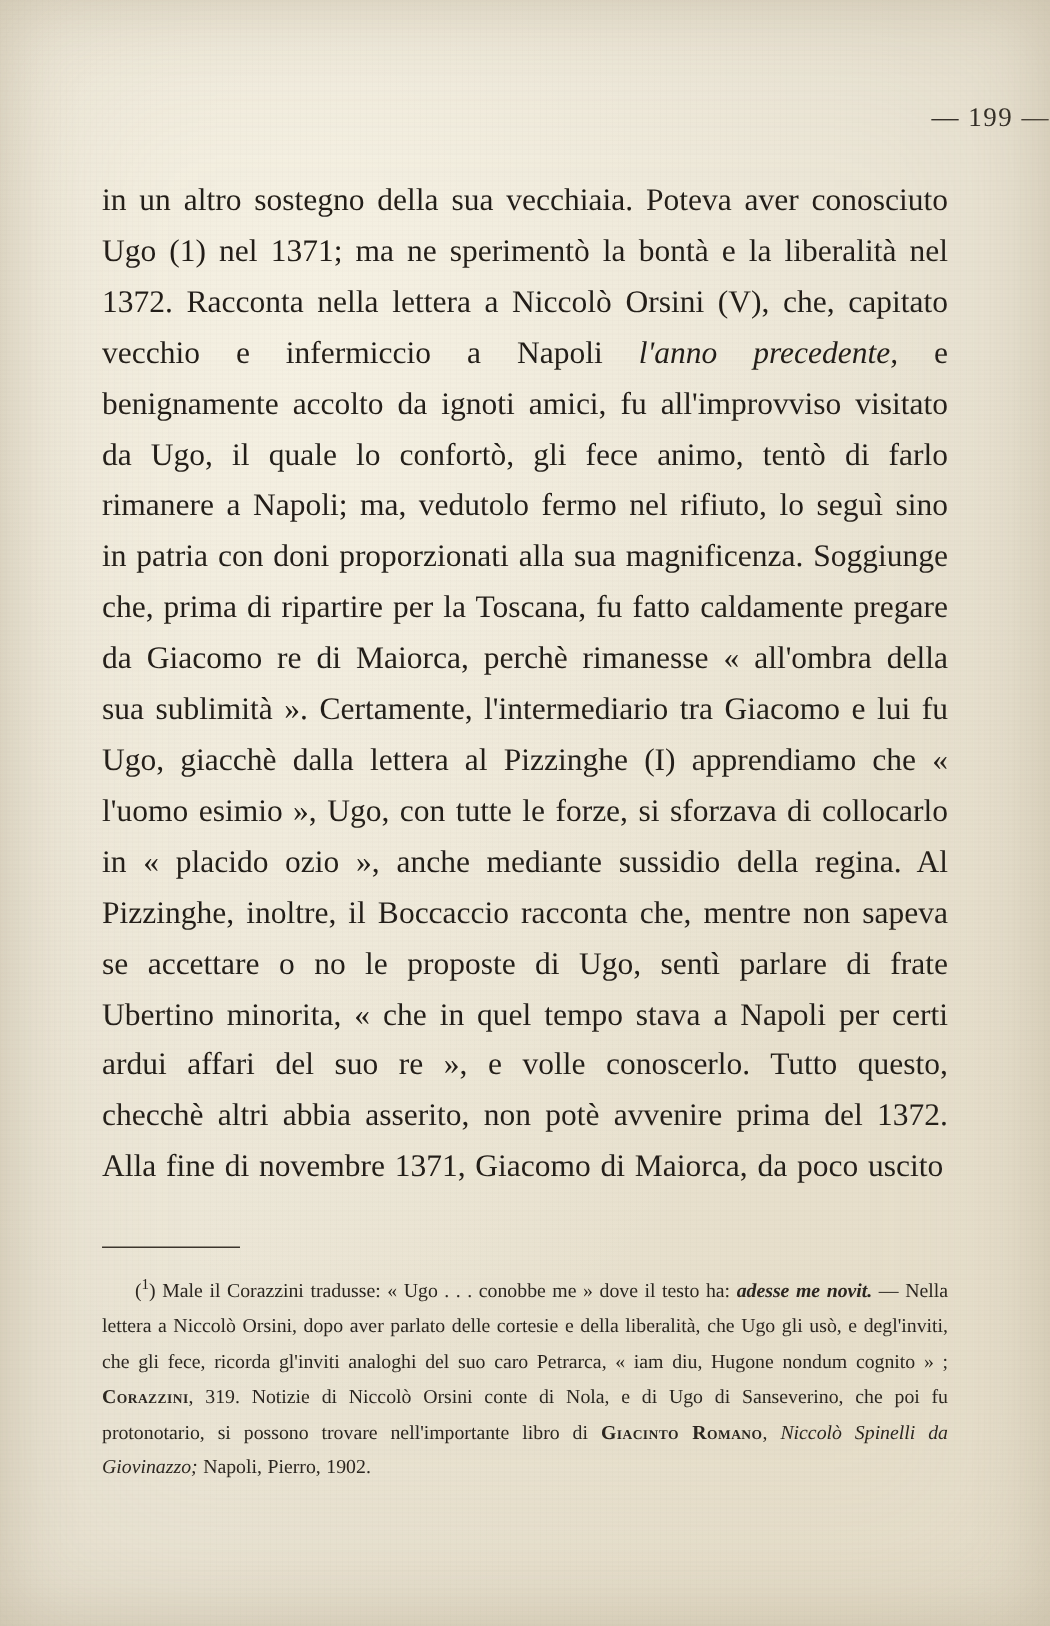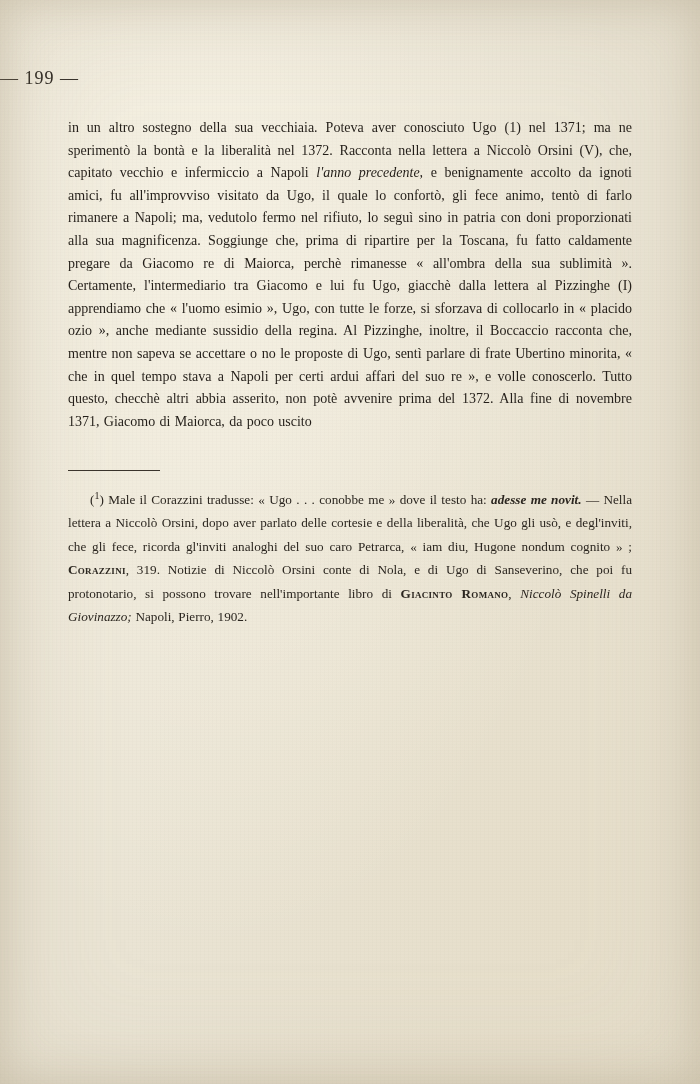--- a/index.html
+++ b/index.html
@@ -17,29 +17,29 @@
   }
   .page {
     position: absolute;
     inset: 0;
     background:
       radial-gradient(ellipse at 30% 20%, rgba(255,252,240,0.55) 0%, rgba(255,252,240,0) 60%),
       radial-gradient(ellipse at 80% 85%, rgba(226,216,192,0.5) 0%, rgba(226,216,192,0) 55%),
       #eae4d4;
   }
   .page-number {
-    text-align: left;
+    text-align: right;
     font-size: 18px;
     letter-spacing: 1px;
     margin-top: 68px;
     color: #2b2620;
   }
   .body-text {
     margin: 28px 68px 0 68px;
-    font-size: 14px;
+    font-size: 21px;
     line-height: 1.615;
     text-align: justify;
     text-justify: inter-word;
     color: #221d18;
     word-spacing: 0.06em;
   }
   .body-text i {
     font-style: italic;
   }
   .fn-rule {

